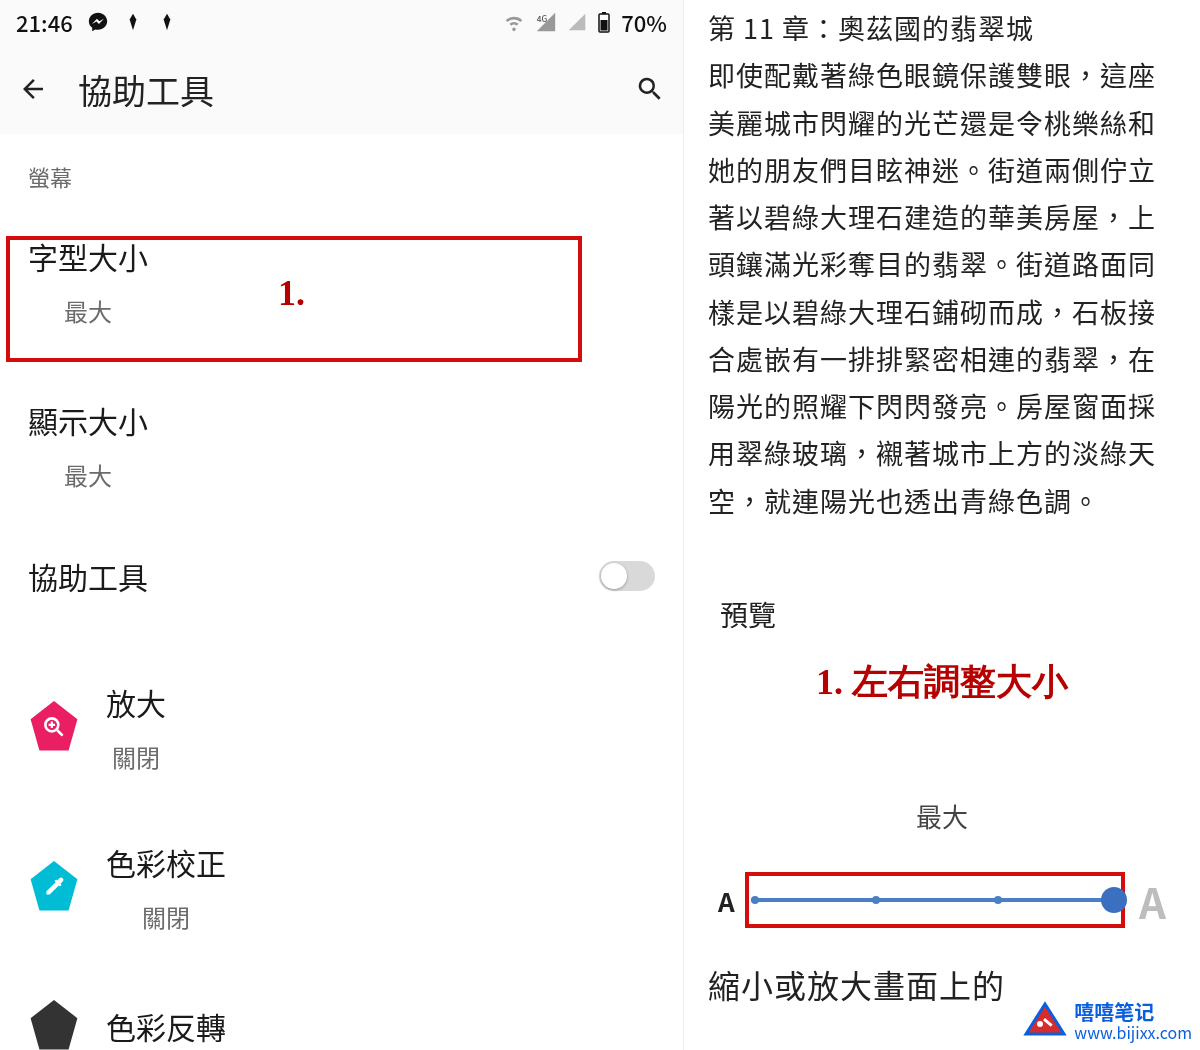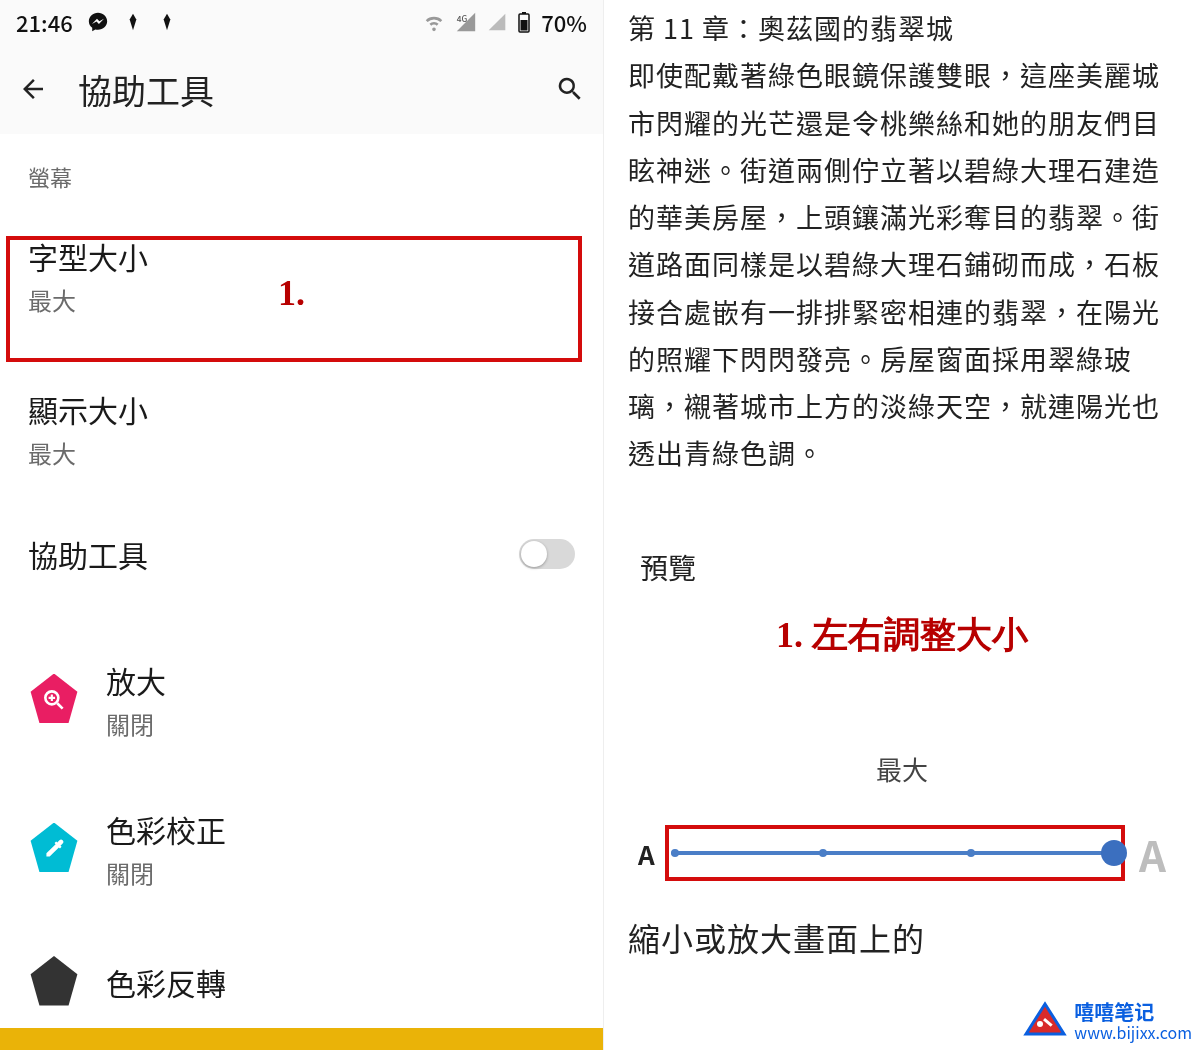--- a/index.html
+++ b/index.html
@@ -6,23 +6,23 @@
   body {
     font-family: -apple-system, "Noto Sans CJK TC", "Microsoft JhengHei", sans-serif;
     background: #fff;
     width: 1200px;
     height: 1050px;
     display: flex;
     position: relative;
     overflow: hidden;
   }
   .left-panel {
-    width: 604px;
+    width: 684px;
     height: 100%;
-    background: #eab308;
+    background: #5eead4;
     border-right: 1px solid #eee;
     position: relative;
   }
   .right-panel {
     flex: 1;
     height: 100%;
     background: #fff;
     padding: 0 24px;
     position: relative;
   }
@@ -64,21 +64,21 @@
     color: #6b6b6b;
     padding: 26px 28px 18px;
   }
   .list-item {
     padding: 18px 28px 20px;
     display: flex;
     align-items: center;
     gap: 26px;
     position: relative;
   }
-  .list-item .texts { display: flex; flex-direction: column; gap: 4px; }
+  .list-item .texts { display: flex; flex-direction: column; gap: 15px; text-align: center; }
   .list-item .title { font-size: 30px; color: #1a1a1a; }
   .list-item .sub { font-size: 24px; color: #6b6b6b; }
   .list-item .trail { margin-left: auto; }
   .icon-badge {
     width: 52px; height: 52px; border-radius: 10px;
     display: flex; align-items: center; justify-content: center;
     color: #fff;
   }
   .badge-magenta { background: #e91e63; clip-path: polygon(50% 0,95% 35%,78% 95%,22% 95%,5% 35%); }
   .badge-teal { background: #00bcd4; clip-path: polygon(50% 0,95% 35%,78% 95%,22% 95%,5% 35%); }

